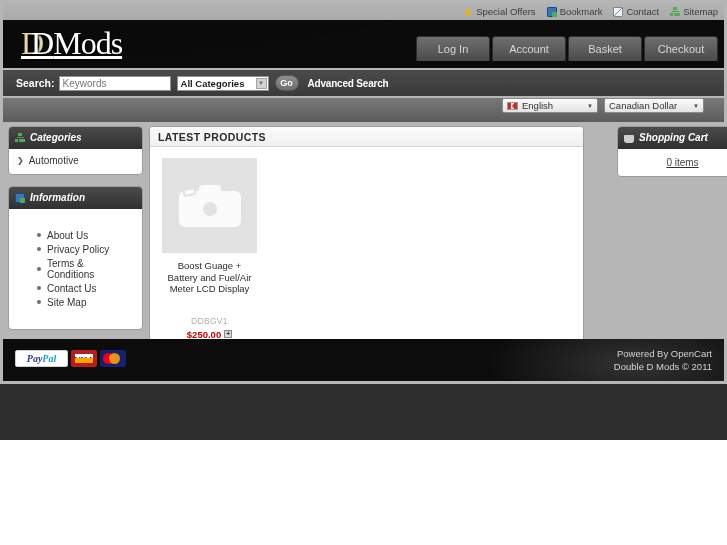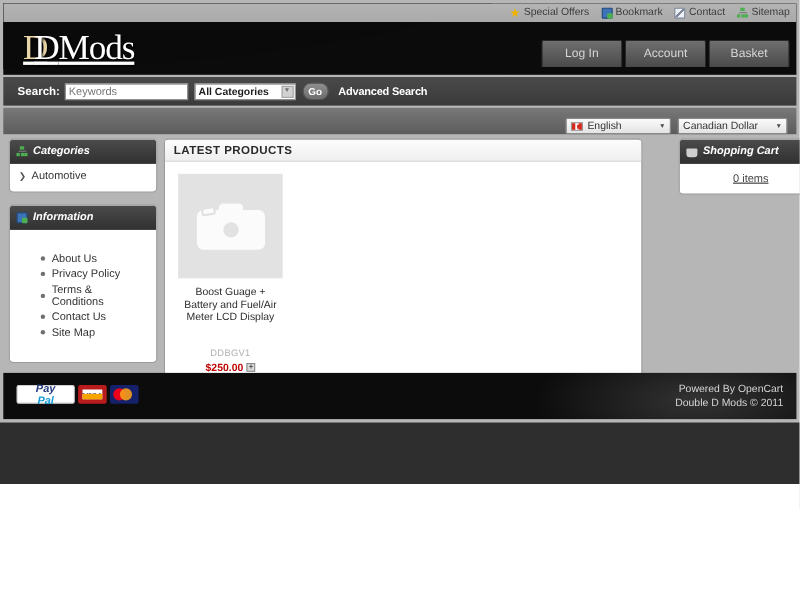--- a/index.html
+++ b/index.html
@@ -128,22 +128,22 @@
   }
   #adv-search {
     margin-left:9px; color:#ffffff; font-size:10px; font-weight:bold;
     text-decoration:none; letter-spacing:-.2px;
   }
 
   
   #localebar {
     position:absolute; left:3px; top:98px; width:721px; height:24px;
     background:linear-gradient(#787878,#5c5c5c);
-    display:flex; align-items:flex-end; justify-content:flex-end;
-    padding-right:8px; gap:6px;
+    display:flex; align-items:flex-start; justify-content:flex-end;
+    padding-right:20px; gap:6px;
   }
   .dropdown {
     height:15px; background:linear-gradient(#fbfbfb,#e3e3e3);
     border:1px solid #8a8a8a; border-radius:2px;
     display:flex; align-items:center; padding:0 4px;
     font-size:9.5px; color:#333; gap:4px; position:relative;
   }
   .dropdown .caret { font-size:6px; color:#4a4a4a; margin-left:auto; padding-left:6px;}
   #lang-dd { width:96px; }
   #curr-dd { width:100px; }
@@ -224,21 +224,21 @@
     background:#0c0c0c; overflow:hidden;
   }
   #footer:after{
     content:""; position:absolute; right:-60px; top:-30px; width:300px; height:110px;
     background:radial-gradient(ellipse at center, rgba(255,255,255,.16), rgba(255,255,255,0) 70%);
   }
   #paycards { position:absolute; left:12px; top:11px; display:flex; gap:3px; align-items:center; }
   .card { height:17px; border-radius:2px; display:flex; align-items:center; justify-content:center;
           font-size:8px; font-weight:bold; }
   .card-paypal { width:53px; background:#ffffff; border:1px solid #cfcfcf;
-                 color:#253b80; font-family:Liberation Sans, sans-serif; font-style:italic; font-size:10px;flex-direction:column; }
+                 color:#253b80; font-family:Liberation Serif, serif; font-style:italic; font-size:10px; }
   .card-paypal span.b{ color:#179bd7; }
   .card-visa { width:26px; background:#ffffff; border:4px solid #b91c1c; position:relative;
                color:#1a1f71; font-family:"Liberation Serif", serif; font-size:8px;
                align-items:flex-start; padding-top:2px;}
   .card-visa:after{ content:""; position:absolute; left:0; right:0; bottom:0; height:5px; background:#f7a600;}
   .card-mc { width:26px; background:#16216b; position:relative; }
   .card-mc i{ position:absolute; top:3px; width:11px; height:11px; border-radius:50%; }
   .card-mc i.r{ left:3px; background:#eb001b; }
   .card-mc i.y{ left:9px; background:#f79e1b; opacity:.9; }
   #footer-text { position:absolute; right:12px; top:8px; text-align:right;
@@ -282,20 +282,21 @@
     </div>
 
     <a id="logo" href="#">
       <span class="d1">D</span><span class="d2">D</span><span class="rest">Mods</span>
     </a>
 
     <div id="mainnav">
       <a class="navbtn" href="#">Log In</a>
       <a class="navbtn" href="#">Account</a>
       <a class="navbtn" href="#">Basket</a>
+      <a class="navbtn" href="#">Checkout</a>
     </div>
   </div>
 
   <div id="searchbar">
     <span id="search-label">Search:</span>
     <input id="search-input" type="text" placeholder="Keywords" style="">
     <div id="cat-select">
       <span>All Categories</span>
       <span class="arrow">▼</span>
     </div>

